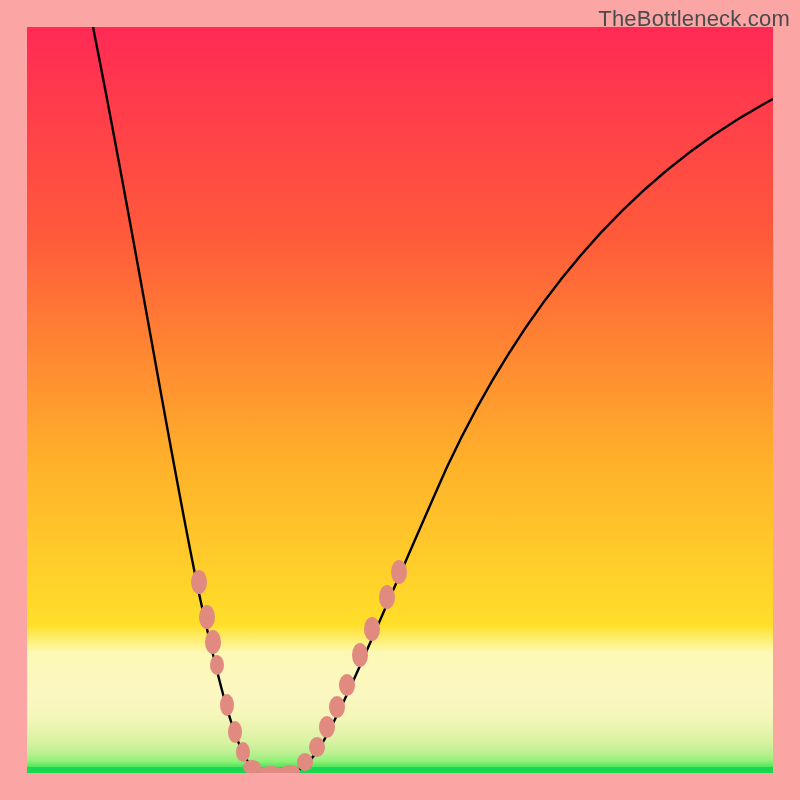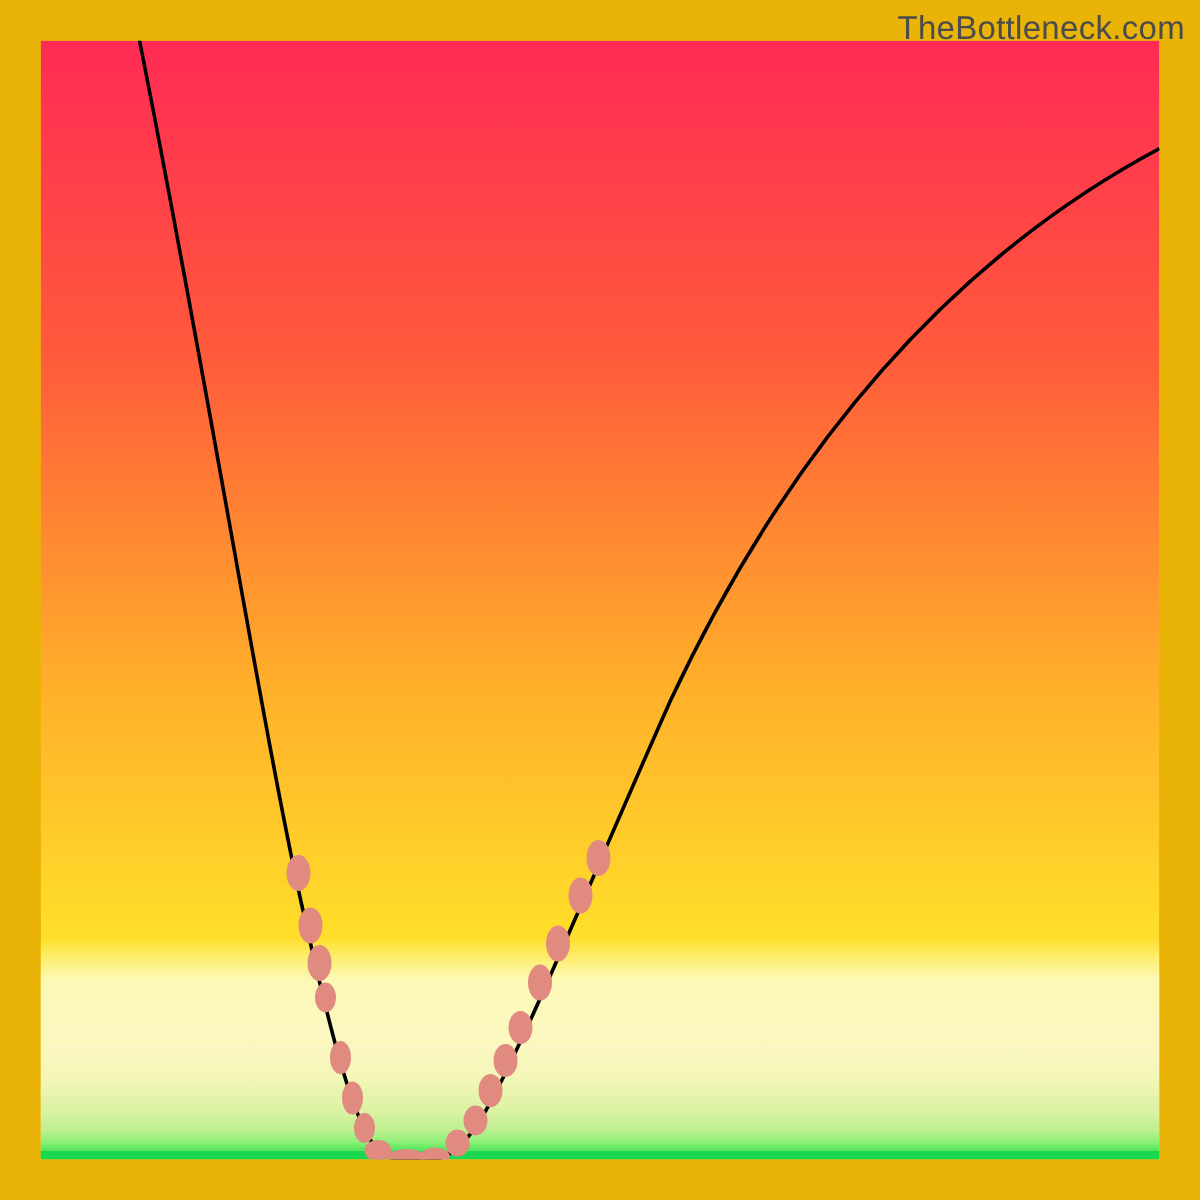--- a/index.html
+++ b/index.html
@@ -1,21 +1,21 @@
 <!DOCTYPE html>
 <html><head>
 <meta charset="utf-8">
 <style>
   * { margin: 0; padding: 0; box-sizing: border-box; }
   html, body { width: 800px; height: 800px; overflow: hidden; background: #000; }
   .frame {
     position: relative;
     width: 800px;
     height: 800px;
-    background: #eab308;
+    background: #fca5a5;
   }
   .watermark {
     position: absolute;
     top: 6px;
     right: 10px;
     font-family: Arial, Helvetica, sans-serif;
     font-size: 22px;
     color: #4b4b4b;
     letter-spacing: 0.2px;
     z-index: 10;

